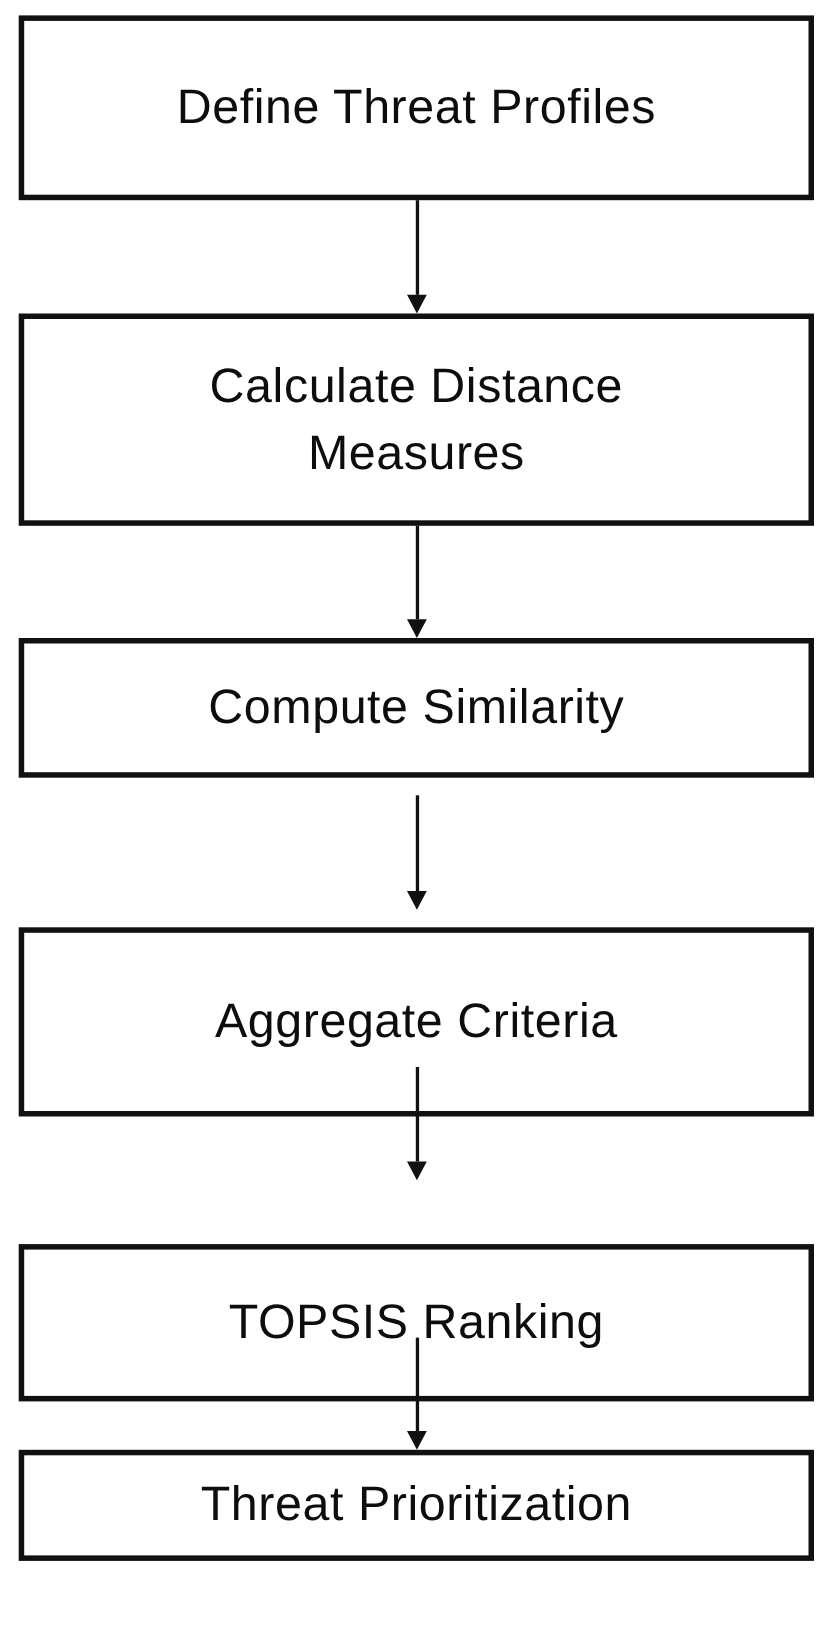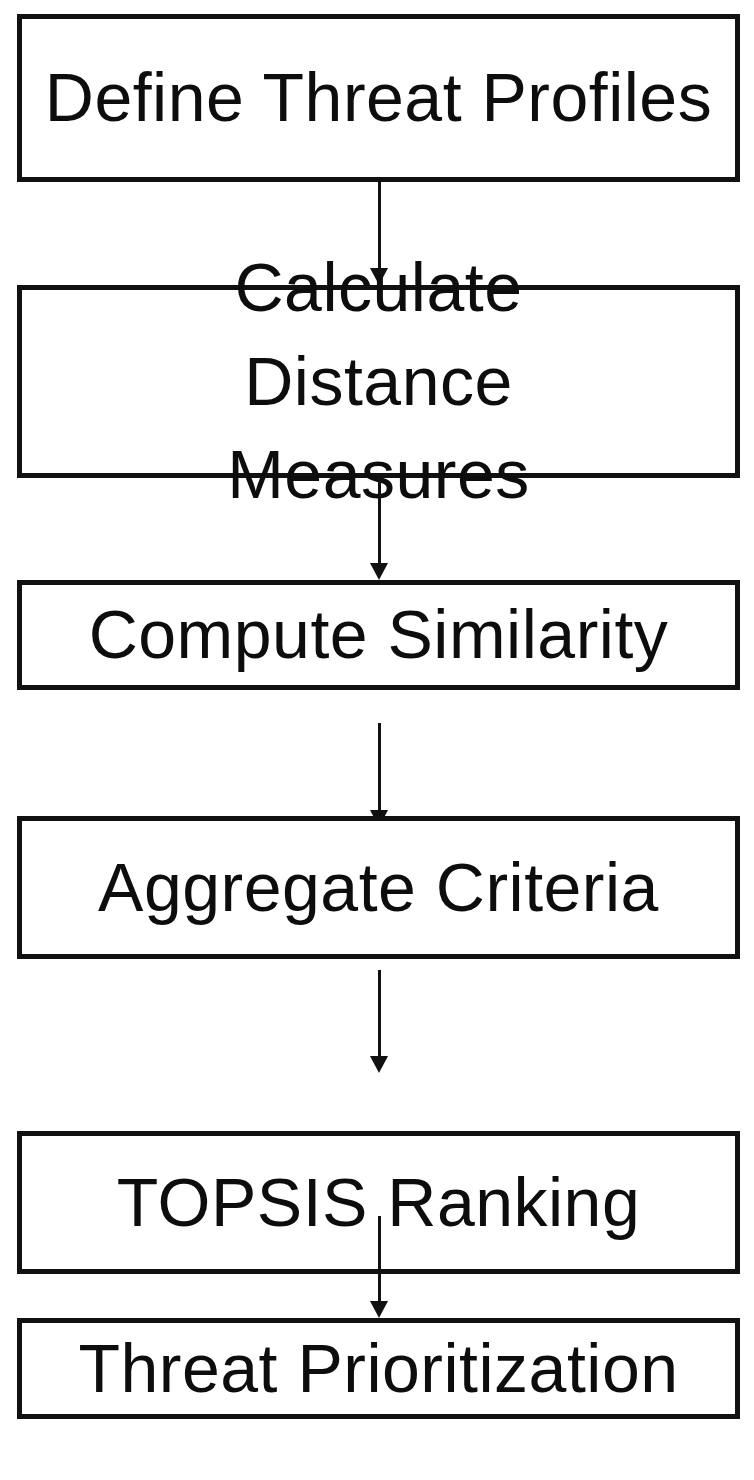--- a/index.html
+++ b/index.html
@@ -20,30 +20,30 @@
     left: 17px;
     width: 723px;
     box-sizing: border-box;
     border: 5px solid #111111;
     background: #ffffff;
     display: flex;
     align-items: center;
     justify-content: center;
   }
   .node-label {
-    font-size: 68px;
+    font-size: 44px;
     line-height: 1.38;
     color: #0d0d0d;
     text-align: center;
     letter-spacing: 0.5px;
   }
   .n1 { top: 14px;   height: 168px; }
   .n2 { top: 285px;  height: 193px; align-items: center; }
-  .n3 { top: 580px;  height: 110px; }
-  .n4 { top: 816px;  height: 143px; align-items: center; }
+  .n3 { top: 580px;  height: 127px; }
+  .n4 { top: 843px;  height: 172px; align-items: center; }
   .n5 { top: 1131px; height: 143px; }
   .n6 { top: 1318px; height: 101px; }
   
   .n2 .node-label { max-width: 540px; }
 
   .arrow {
     position: absolute;
     left: 369px;
     width: 20px;
     display: flex;

